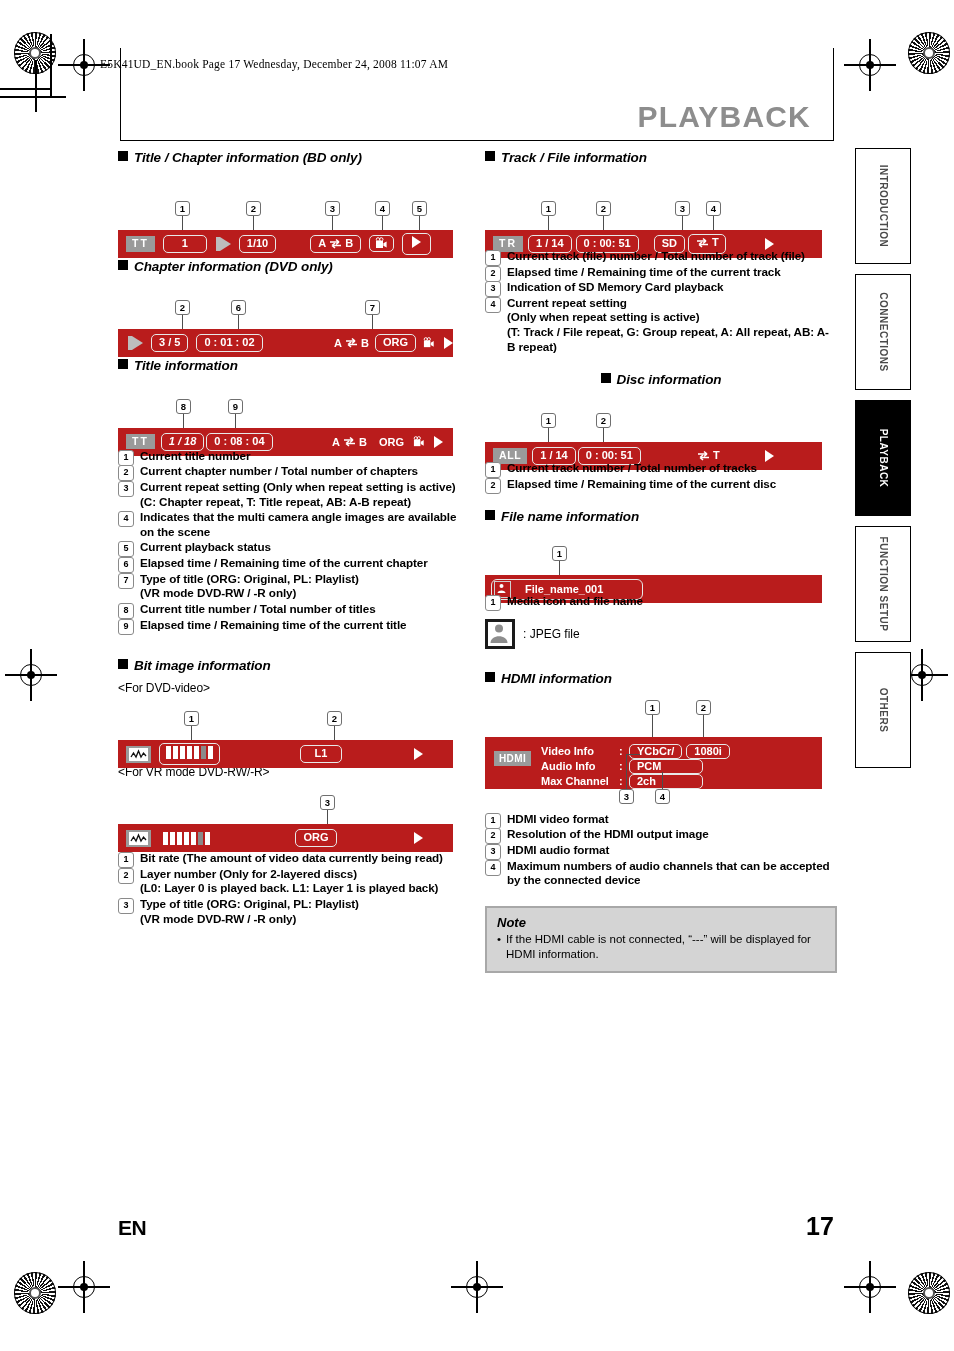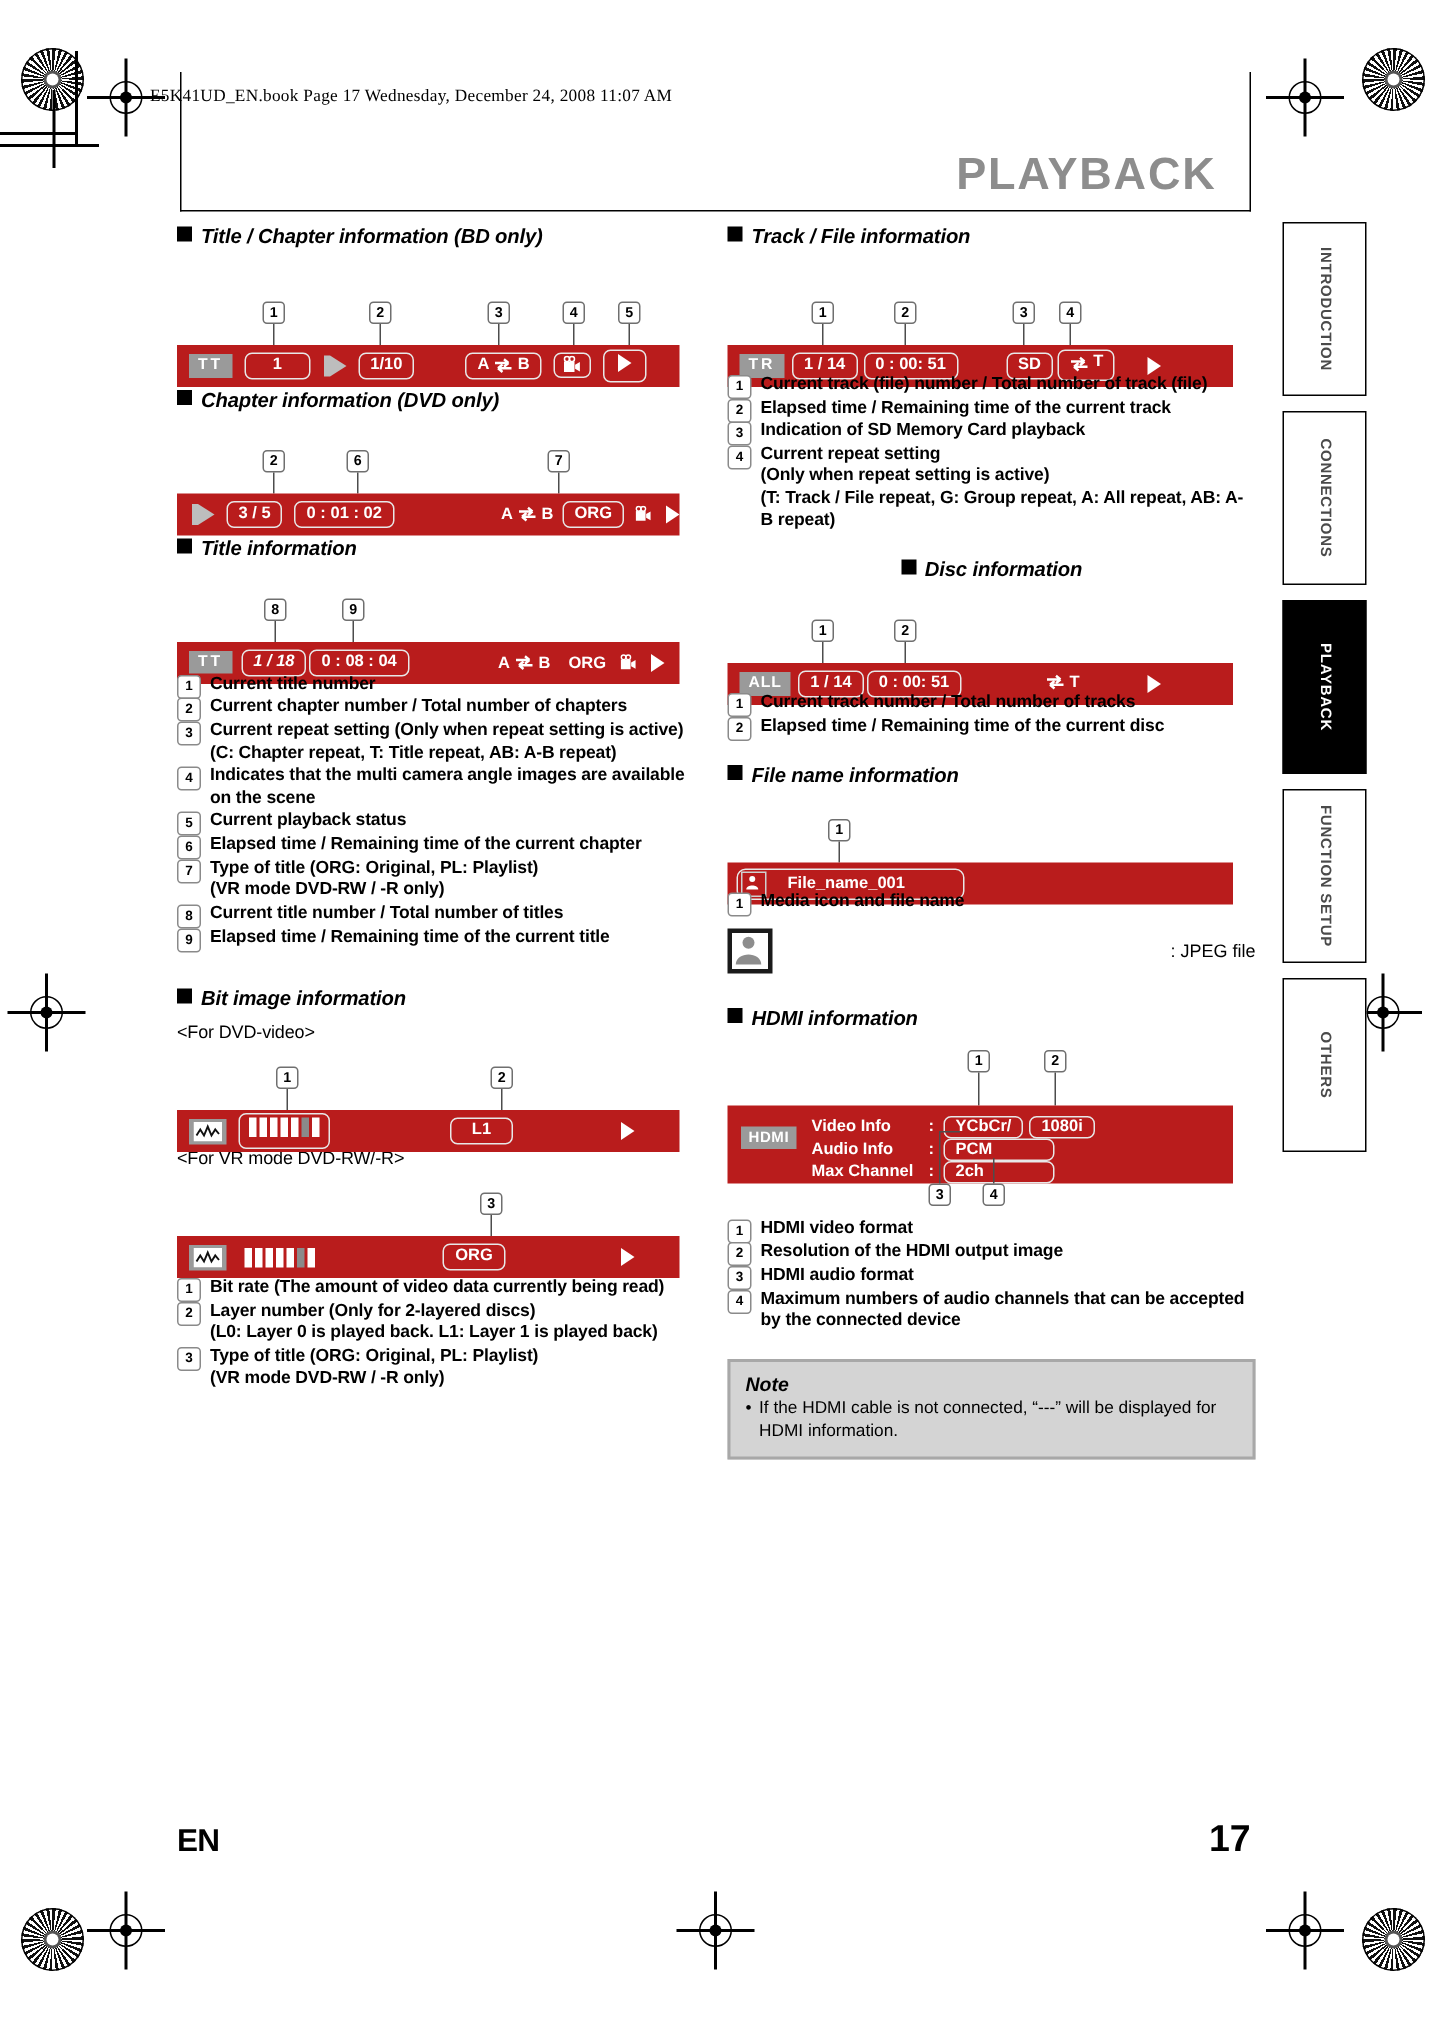--- a/index.html
+++ b/index.html
@@ -155,21 +155,21 @@
   ul.nlist li{
     position:relative;padding-left:22px;margin-bottom:1px;
     font-size:11.7px;font-weight:bold;line-height:1.25;letter-spacing:-.1px;
   }
   ul.nlist li .num{
     position:absolute;left:0;top:1px;width:14px;height:14px;
     border:1.2px solid #8a8a8a;border-radius:3px;background:#fff;
     font-size:9px;line-height:12px;text-align:center;font-weight:bold;
   }
 
-  .jpeg-line{display:flex;align-items:center;gap:8px;margin-top:10px;justify-content:space-between;}
+  .jpeg-line{display:flex;align-items:center;gap:8px;margin-top:10px;}
   .jpeg-icon{
     width:30px;height:30px;background:#fff;border:3px solid #1a1a1a;
     position:relative;box-sizing:border-box;
   }
   .jpeg-line .lbl{font-size:12px;}
 
   
   .note{
     border:2px solid #a8a8a8;background:#d4d4d4;
     padding:7px 10px 9px 10px;margin-top:18px;
@@ -477,21 +477,21 @@
       <div class="lead" style="left:118px;top:43px;height:14px;"></div>
       <div class="callout" style="left:190px;top:28px;">3</div>
       <div class="lead" style="left:197px;top:43px;height:14px;"></div>
       <div class="callout" style="left:221px;top:28px;">4</div>
       <div class="lead" style="left:228px;top:43px;height:14px;"></div>
 
       <div class="osd" style="position:absolute;left:0;top:57px;width:337px;">
         <div class="badge sm" style="letter-spacing:2px;">TR</div>
         <div class="fld" style="margin-left:5px;">1 / 14</div>
         <div class="fld" style="margin-left:4px;">0 : 00: 51</div>
-        <div class="fld" style="margin-left:32px;">SD</div>
+        <div class="fld" style="margin-left:15px;">SD</div>
         <div class="fld" style="margin-left:3px;padding:1px 6px;">
           <span class="repeat">
             <svg width="15" height="11" viewBox="0 0 15 11">
               <path d="M2 4 H11 M11 4 l-3 -2.5 M11 4 l-3 2.5" stroke="#fff" stroke-width="1.6" fill="none"></path>
               <path d="M13 7.5 H4 M4 7.5 l3 -2.5 M4 7.5 l3 2.5" stroke="#fff" stroke-width="1.6" fill="none"></path>
             </svg>
             <span>T</span>
           </span>
         </div>
         <div class="spacer"></div>

